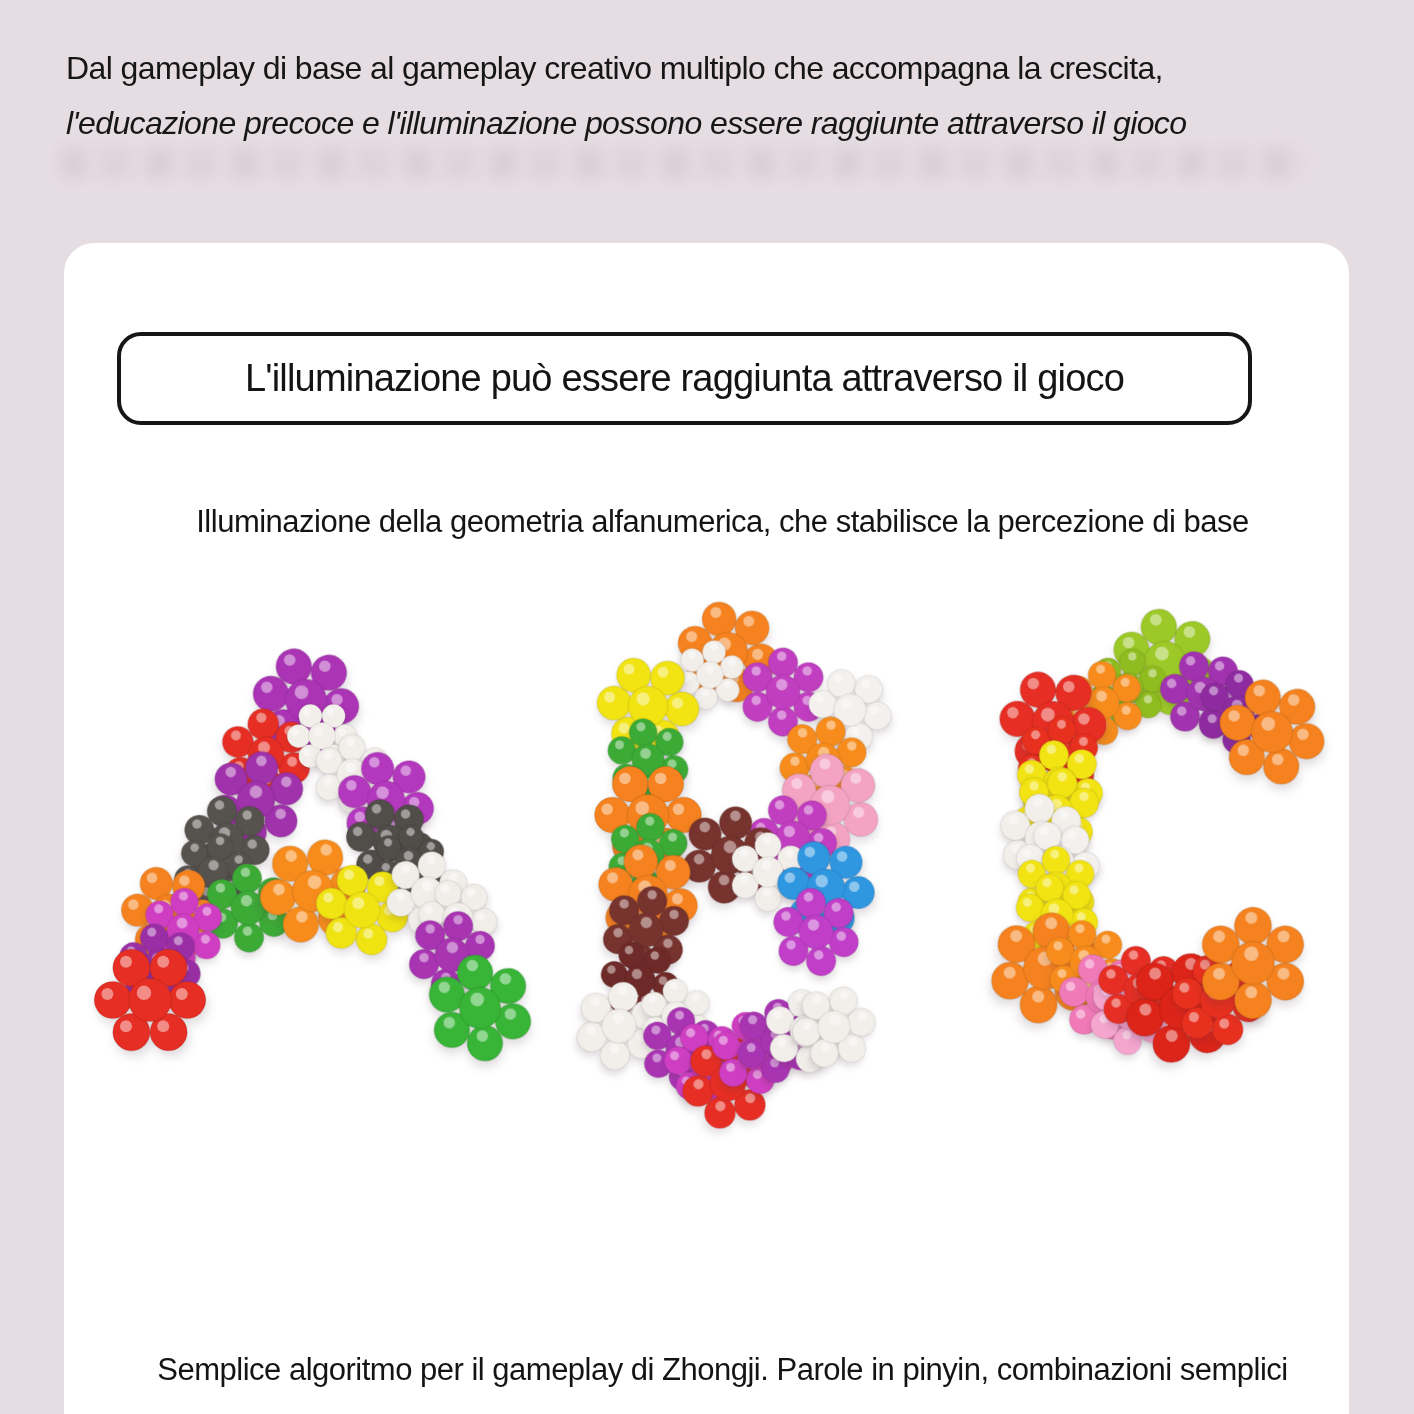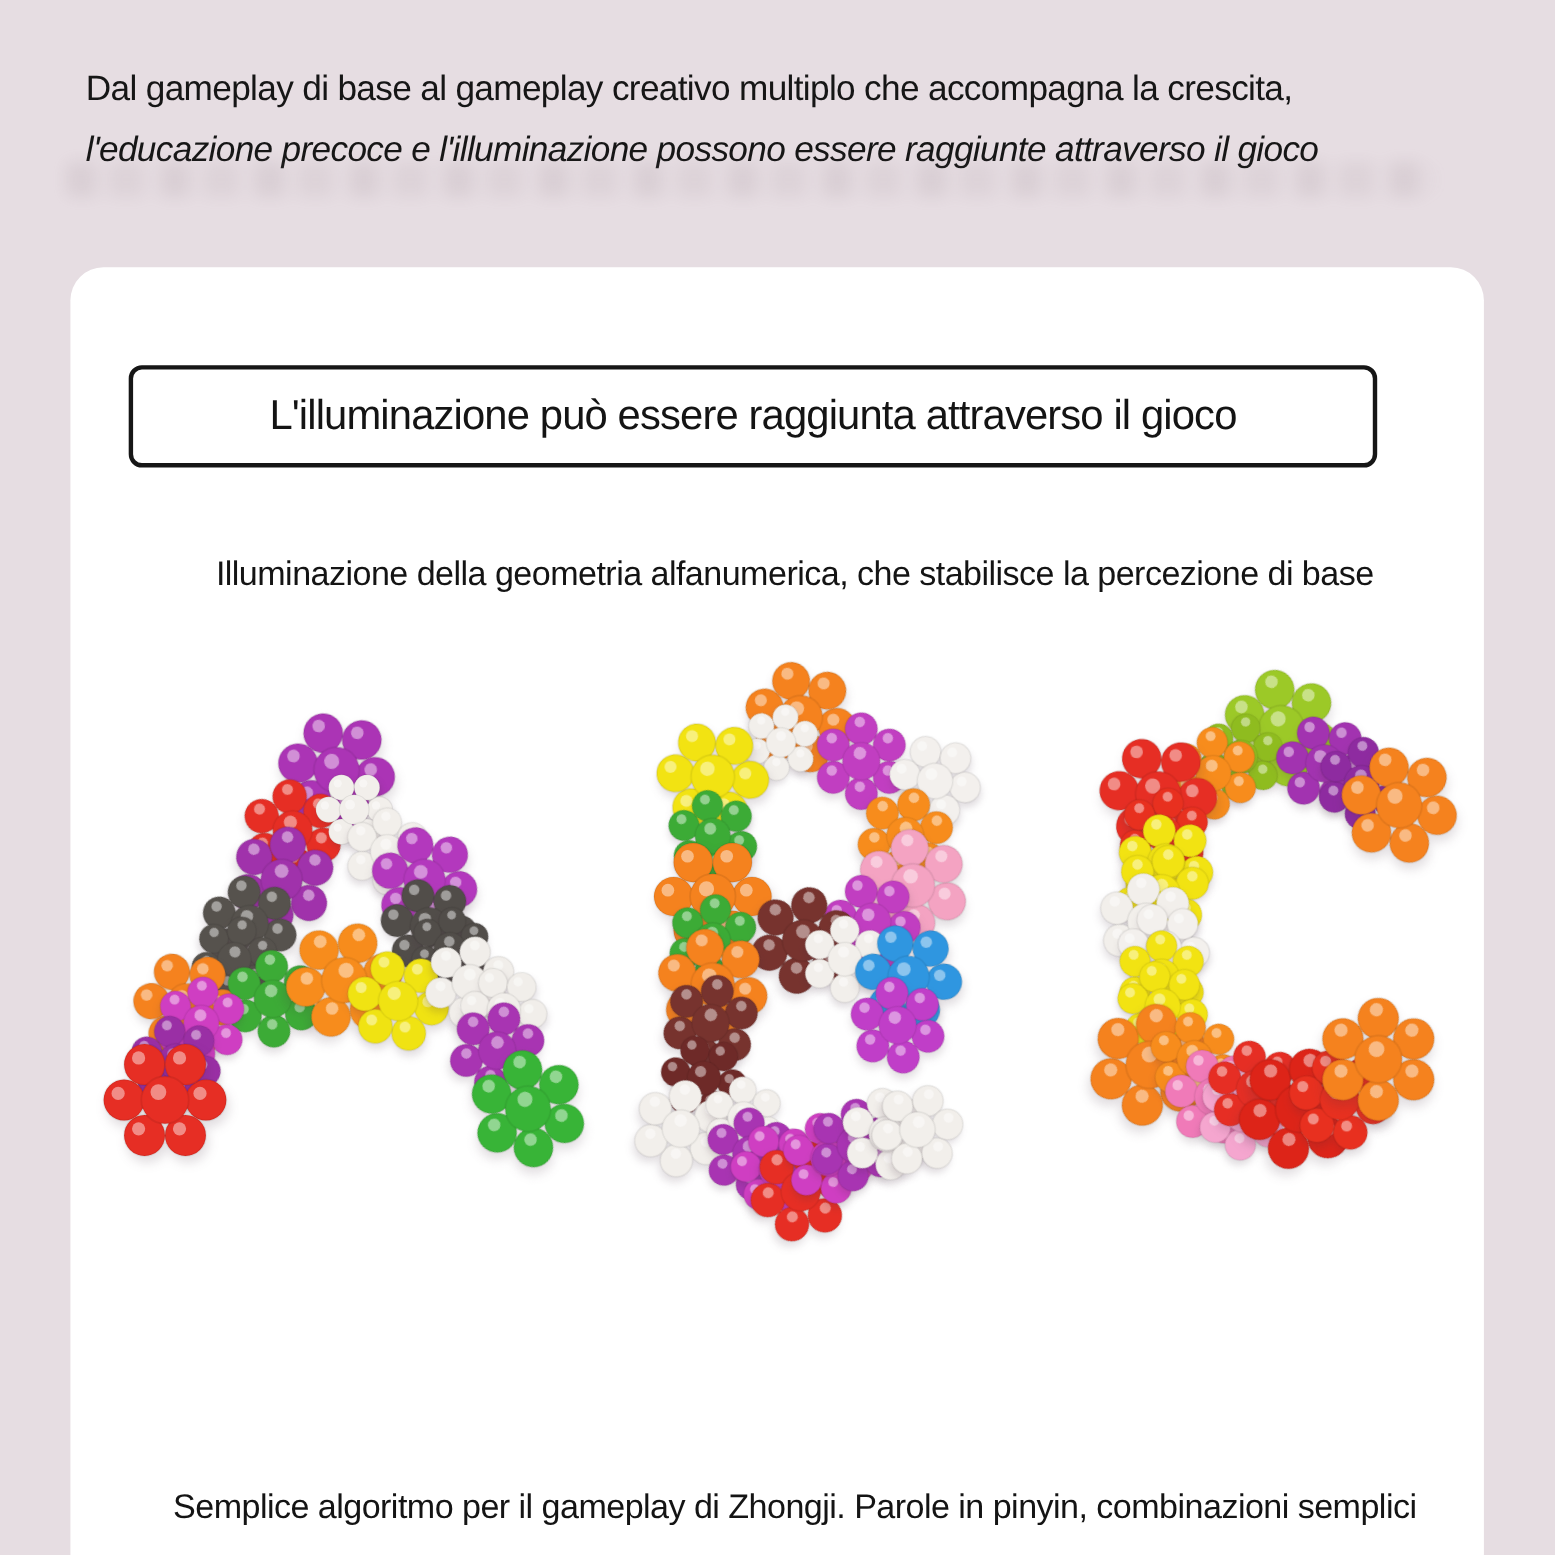--- a/index.html
+++ b/index.html
@@ -8,21 +8,21 @@
     position: relative;
     overflow: hidden;
     background: #e6dde2;
     font-family: "Liberation Sans", sans-serif;
     color: #141414;
   }
   .head-line {
     position: absolute;
     left: 62px;
     width: 1330px;
-    margin: 16px;
+    margin: 4px;
     font-size: 32px;
     font-weight: 500;
     letter-spacing: -0.6px;
     color: #161616;
     white-space: nowrap;
   }
   .l1 { top: 46px; }
   .l2 { top: 101px; font-style: italic; }
   .ghost {
     position: absolute;
@@ -41,21 +41,21 @@
     position: absolute;
     left: 64px; top: 243px;
     width: 1285px; height: 1200px;
     background: #ffffff;
     border-radius: 30px;
   }
   .pill {
     position: absolute;
     box-sizing: border-box;
     border: 4px solid #161616;
-    border-radius: 12px;
+    border-radius: 24px;
     background: #ffffff;
     display: flex;
     align-items: center;
     justify-content: center;
     text-align: center;
     font-size: 38px;
     font-weight: 500;
     letter-spacing: -0.8px;
     white-space: nowrap;
   }

